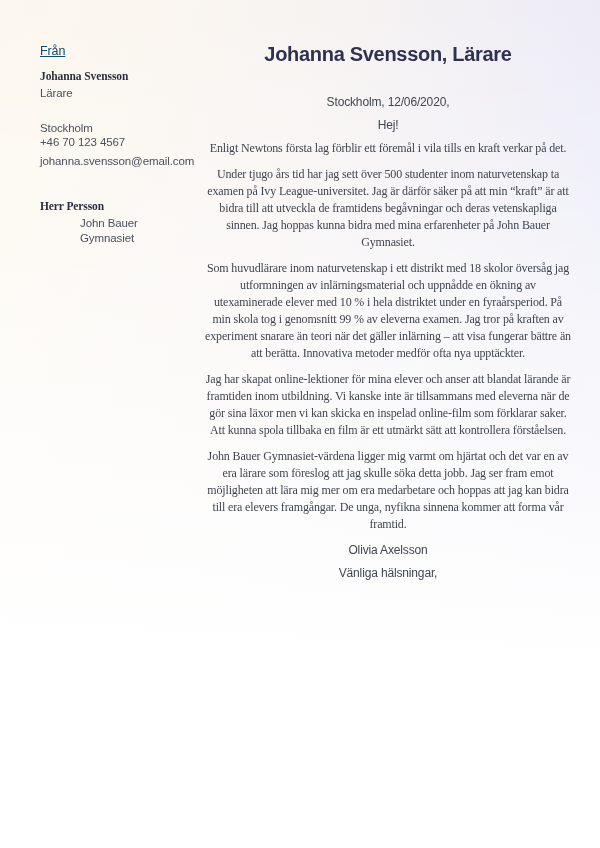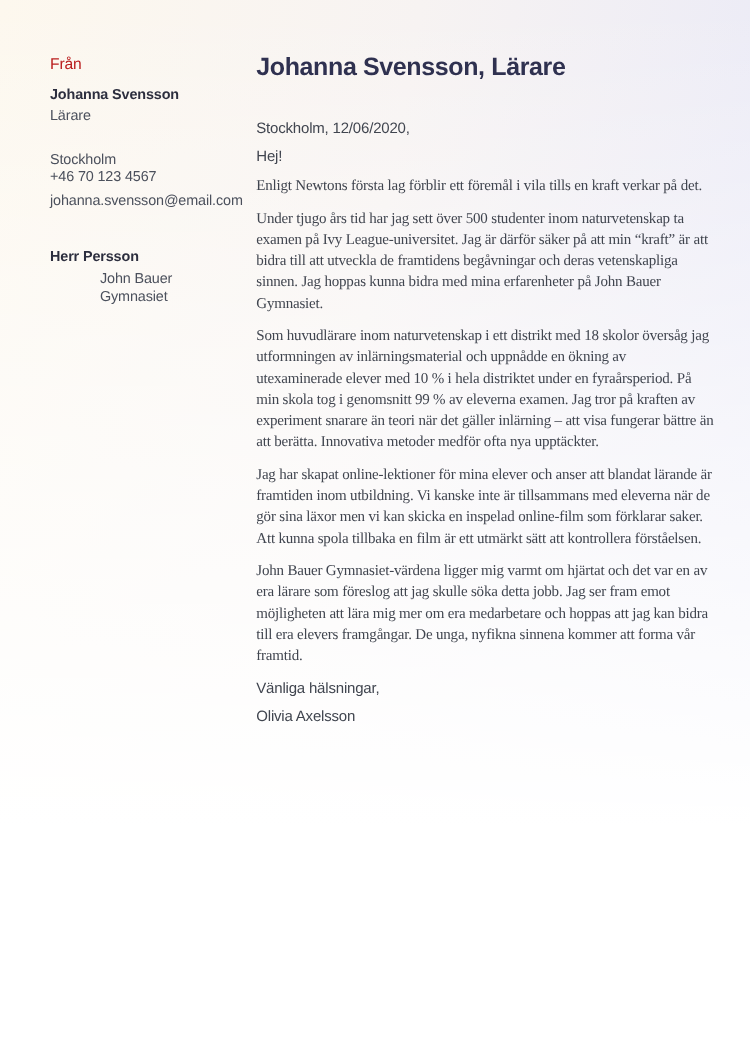--- a/index.html
+++ b/index.html
@@ -26,44 +26,47 @@
     position: absolute;
     left: 40px;
     top: 44px;
     width: 150px;
     color: #4b505c;
     font-size: 11.5px;
     letter-spacing: -0.1px;
   }
   .sidebar .section-label {
     font-size: 12.5px;
-    color: #b91c1c;
+    color: #0c4a6e;
     margin-bottom: 12px;
+    text-decoration: underline;
   }
   .sidebar .person-name {
     font-weight: bold;
     color: #2c2e3e;
     font-size: 11.5px;
     margin-bottom: 4px;
+    font-family: Liberation Serif, serif;
   }
   .sidebar .person-role { margin-bottom: 21px; line-height: 15px; }
   .sidebar .contact-line { line-height: 13.5px; }
   .sidebar .email-line { margin-top: 5px; line-height: 14px; }
   .sidebar .to-block { margin-top: 32px; }
   .sidebar .org-line { line-height: 15px; margin-left: 40px; }
 
   
   .letter {
     position: absolute;
     left: 205px;
     top: 42px;
     width: 366px;
     color: #40454f;
     font-size: 12px;
     letter-spacing: -0.15px;
+    text-align: center;
   }
   .letter h1 {
     font-size: 20px;
     line-height: 24px;
     font-weight: bold;
     color: #2f3150;
     letter-spacing: -0.3px;
     margin-bottom: 28px;
   }
   .letter p {
@@ -94,17 +97,17 @@
 
   <main class="letter">
     <h1>Johanna Svensson, Lärare</h1>
     <p>Stockholm, 12/06/2020,</p>
     <p>Hej!</p>
     <p class="para">Enligt Newtons första lag förblir ett föremål i vila tills en kraft verkar på det.</p>
     <p class="para">Under tjugo års tid har jag sett över 500 studenter inom naturvetenskap ta examen på Ivy League-universitet. Jag är därför säker på att min “kraft” är att bidra till att utveckla de framtidens begåvningar och deras vetenskapliga sinnen. Jag hoppas kunna bidra med mina erfarenheter på John Bauer Gymnasiet.</p>
     <p class="para">Som huvudlärare inom naturvetenskap i ett distrikt med 18 skolor översåg jag utformningen av inlärningsmaterial och uppnådde en ökning av utexaminerade elever med 10 % i hela distriktet under en fyraårsperiod. På min skola tog i genomsnitt 99 % av eleverna examen. Jag tror på kraften av experiment snarare än teori när det gäller inlärning – att visa fungerar bättre än att berätta. Innovativa metoder medför ofta nya upptäckter.</p>
     <p class="para">Jag har skapat online-lektioner för mina elever och anser att blandat lärande är framtiden inom utbildning. Vi kanske inte är tillsammans med eleverna när de gör sina läxor men vi kan skicka en inspelad online-film som förklarar saker. Att kunna spola tillbaka en film är ett utmärkt sätt att kontrollera förståelsen.</p>
     <p class="para">John Bauer Gymnasiet-värdena ligger mig varmt om hjärtat och det var en av era lärare som föreslog att jag skulle söka detta jobb. Jag ser fram emot möjligheten att lära mig mer om era medarbetare och hoppas att jag kan bidra till era elevers framgångar. De unga, nyfikna sinnena kommer att forma vår framtid.</p>
+    <p>Olivia Axelsson</p>
     <p>Vänliga hälsningar,</p>
-    <p>Olivia Axelsson</p>
   </main>
 
 </div>
 
 </body></html>

